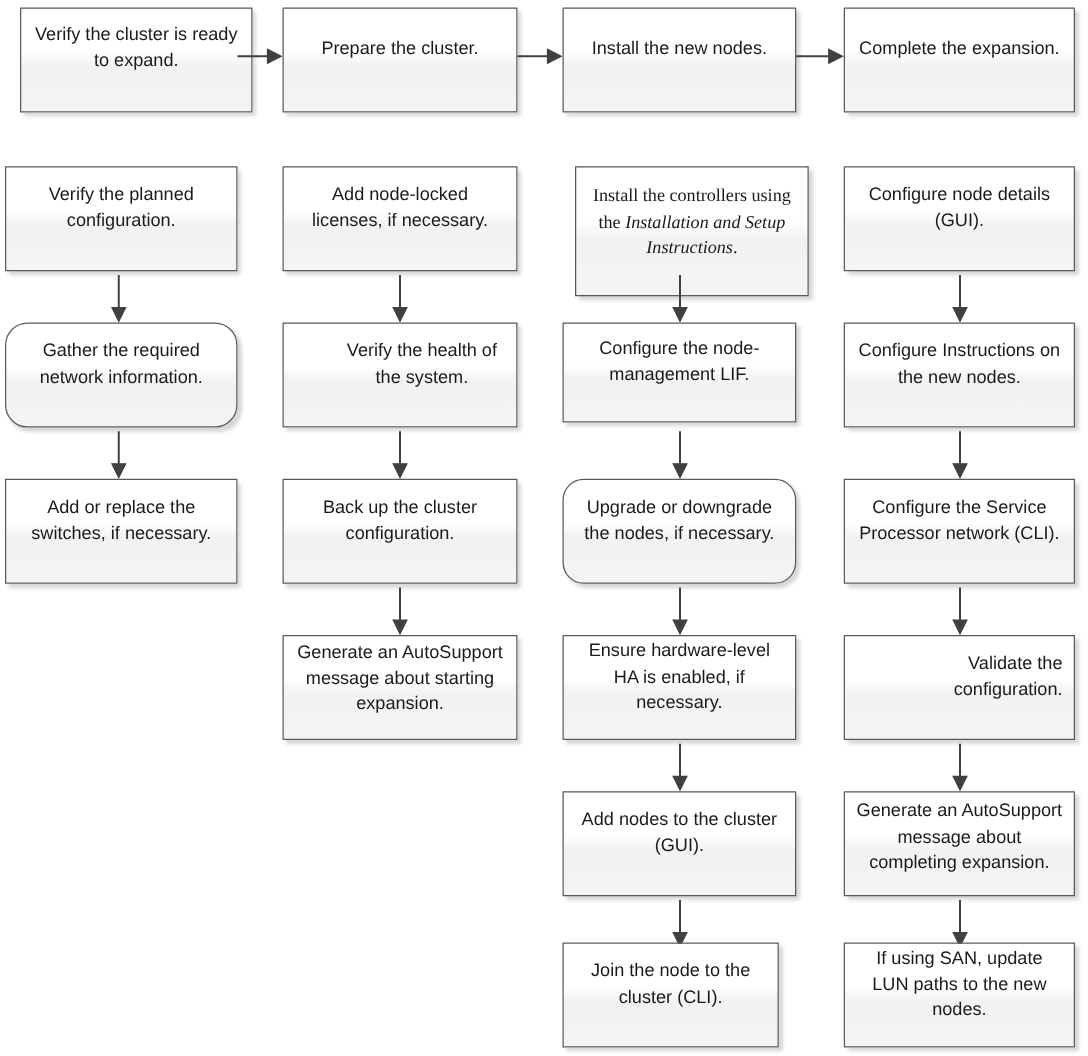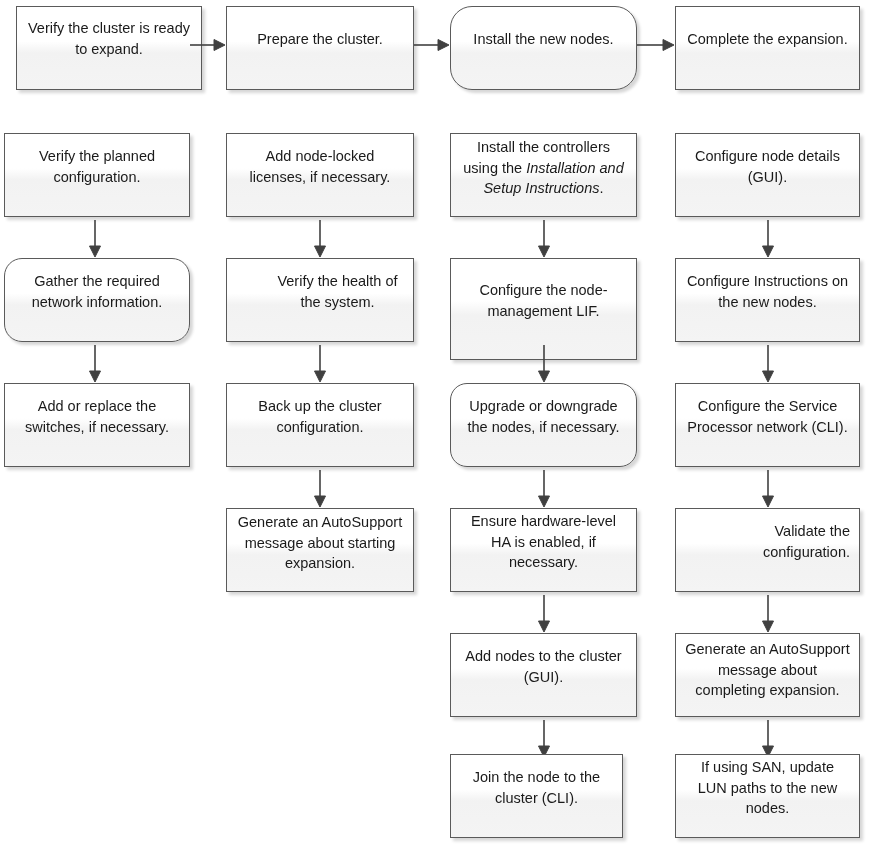--- a/index.html
+++ b/index.html
@@ -89,21 +89,21 @@
     <span class="label">Prepare the cluster.</span>
   </div>
 
   <div class="arrow" style="left:414px; top:38px; width:36px; height:14px;">
     <svg width="36" height="14" viewBox="0 0 36 14">
       <line x1="0" y1="7" x2="24" y2="7" stroke-width="1.6"></line>
       <polygon points="24,1.5 35,7 24,12.5"></polygon>
     </svg>
   </div>
 
-  <div class="node header" style="left:450px; top:6px; width:187px; height:84px;border-radius:22px;">
+  <div class="node header" style="left:450px; top:6px; width:187px; height:84px;">
     <span class="label">Install the new nodes.</span>
   </div>
 
   <div class="arrow" style="left:637px; top:38px; width:38px; height:14px;">
     <svg width="38" height="14" viewBox="0 0 38 14">
       <line x1="0" y1="7" x2="26" y2="7" stroke-width="1.6"></line>
       <polygon points="26,1.5 37,7 26,12.5"></polygon>
     </svg>
   </div>
 
@@ -167,32 +167,32 @@
     <svg width="14" height="38" viewBox="0 0 14 38">
       <line x1="7" y1="0" x2="7" y2="26" stroke-width="1.6"></line>
       <polygon points="1.5,26 7,37 12.5,26"></polygon>
     </svg>
   </div>
 
   <div class="node body3" style="left:226px; top:508px; width:188px; height:84px;">
     <span class="label">Generate an AutoSupport message about starting expansion.</span>
   </div>
 
-  <div class="node body3" style="left:450px; top:133px; width:187px; height:84px;">
+  <div class="node body3" style="left:460px; top:133px; width:187px; height:104px;font-family:Liberation Serif, serif;">
     <span class="label">Install the controllers using the <em>Installation and Setup Instructions</em>.</span>
   </div>
 
   <div class="arrow" style="left:537px; top:220px; width:14px; height:38px;">
     <svg width="14" height="38" viewBox="0 0 14 38">
       <line x1="7" y1="0" x2="7" y2="26" stroke-width="1.6"></line>
       <polygon points="1.5,26 7,37 12.5,26"></polygon>
     </svg>
   </div>
 
-  <div class="node body2" style="left:450px; top:258px; width:187px; height:102px;">
+  <div class="node body2" style="left:450px; top:258px; width:187px; height:80px;">
     <span class="label">Configure the node-management LIF.</span>
   </div>
 
   <div class="arrow" style="left:537px; top:345px; width:14px; height:38px;">
     <svg width="14" height="38" viewBox="0 0 14 38">
       <line x1="7" y1="0" x2="7" y2="26" stroke-width="1.6"></line>
       <polygon points="1.5,26 7,37 12.5,26"></polygon>
     </svg>
   </div>
 

